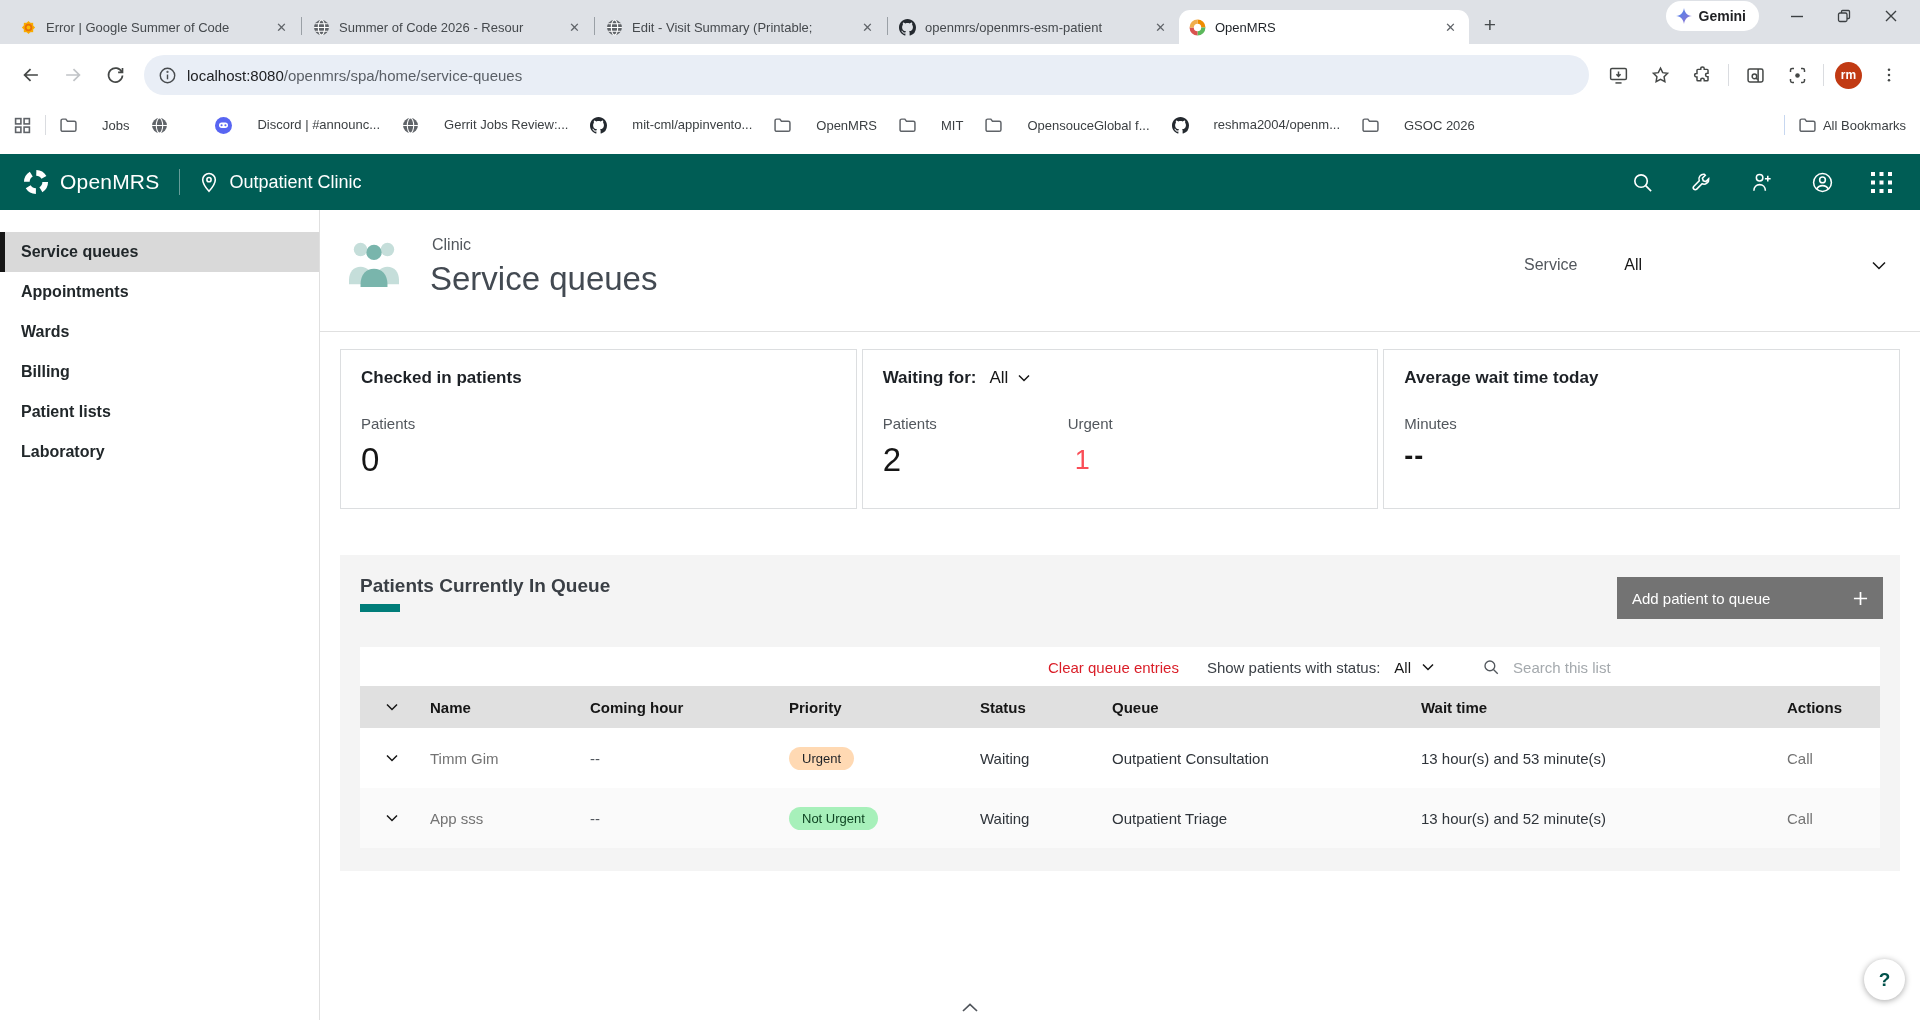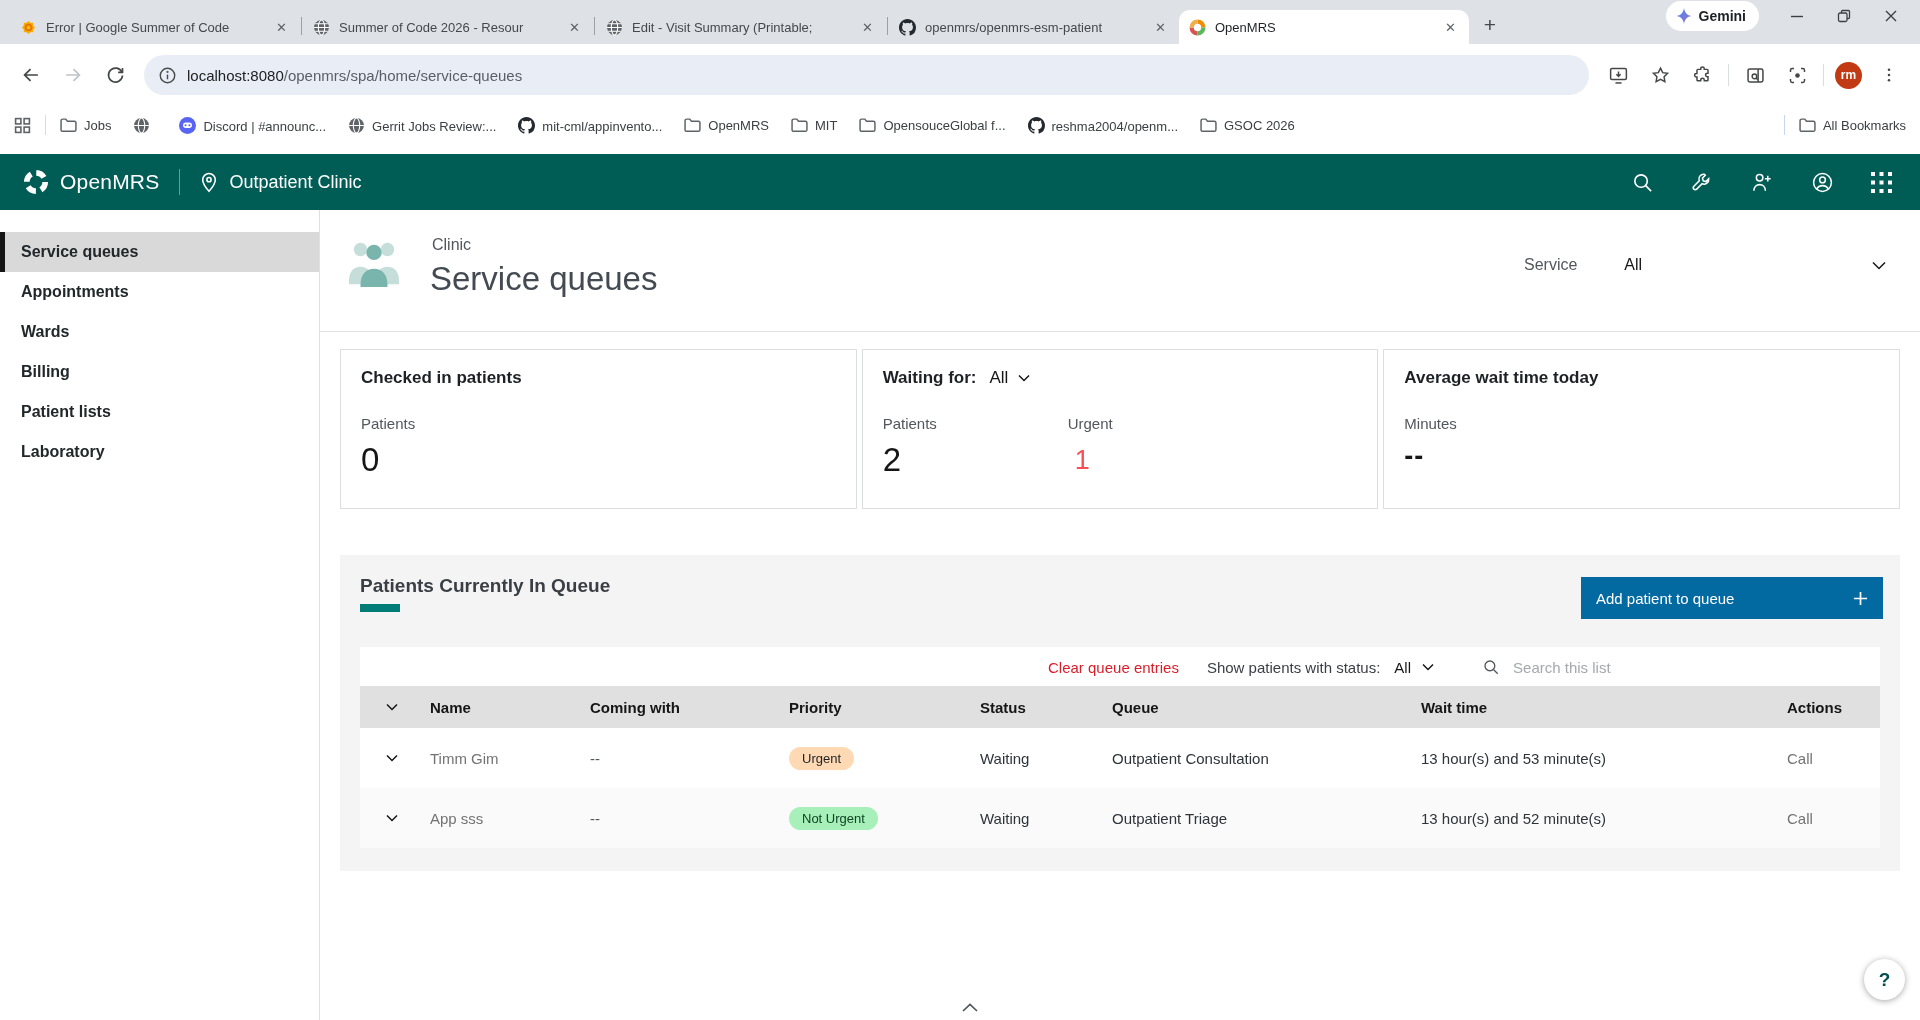--- a/index.html
+++ b/index.html
@@ -24,21 +24,21 @@
   .toolbar{height:62px;background:#fff;display:flex;align-items:center;padding:0 10px}
   .navbtn{width:38px;height:38px;border-radius:50%;display:flex;align-items:center;justify-content:center;margin:0 2px;cursor:pointer}
   .omnibox{flex:1;height:40px;background:#e9eef6;border-radius:20px;display:flex;align-items:center;padding:0 14px;margin:0 8px;min-width:0}
   .omni-url{font-size:15px;color:#202124;white-space:nowrap;overflow:hidden;margin-left:10px}
   .omni-url .path{color:#5a5f66}
   .tooldiv{width:1px;height:22px;background:#dadce0;margin:0 5px}
   .avatar{width:27px;height:27px;border-radius:50%;background:#c13a13;color:#fff;font-size:12px;font-weight:700;display:flex;align-items:center;justify-content:center;margin:0 6px;cursor:pointer}
 
   
   .bmbar{height:38px;background:#fff;display:flex;align-items:center;padding:0 14px;font-size:13px;color:#3c4043}
-  .bm{display:flex;align-items:flex-end;gap:7px;margin-right:22px;cursor:pointer;white-space:nowrap}
+  .bm{display:flex;align-items:flex-start;gap:25px;margin-right:22px;cursor:pointer;white-space:nowrap}
   .bmdiv{width:1px;height:20px;background:#dadce0;margin:0 14px 0 0}
   .bm-right{margin-left:auto;display:flex;align-items:center}
   .chrome-gap{height:10px;background:#fff}
 
   
   .appheader{height:56px;background:#005d55;display:flex;align-items:center;color:#fff}
   .brandwrap{display:flex;align-items:center;padding-left:22px;cursor:pointer}
   .brandname{font-size:21px;margin-left:10px;letter-spacing:.2px}
   .hdrdiv{width:1px;height:26px;background:rgba(255,255,255,.4);margin:0 20px}
   .locwrap{display:flex;align-items:flex-start;gap:11px;font-size:18px;font-weight:400}
@@ -71,21 +71,21 @@
   .mcol{width:185px}
   .mlabel{font-size:15px;color:#52575d}
   .mvalue{font-size:33px;font-weight:300;color:#161616;margin-top:9px}
   .mvalue.bold{font-weight:700;font-size:27px;letter-spacing:1px}
   .mvalue.red{color:#fa4d56;font-size:27px;padding-left:7px;margin-top:13px}
 
   
   .queuepanel{margin:46px 20px 0;height:316px;background:#f4f4f4;position:relative;padding:20px}
   .qtitle{font-size:19px;font-weight:700;color:#3a3f45}
   .qbar{width:40px;height:8px;background:#007d79;margin-top:7px}
-  .addbtn{position:absolute;top:22px;right:17px;width:302px;height:42px;background:#0369a1;color:#fff;font-size:15px;display:flex;align-items:center;justify-content:space-between;padding:0 15px;cursor:pointer;border:none}
+  .addbtn{position:absolute;top:22px;right:17px;width:266px;height:42px;background:#737373;color:#fff;font-size:15px;display:flex;align-items:center;justify-content:space-between;padding:0 15px;cursor:pointer;border:none}
   .qtoolbar{position:absolute;top:92px;left:20px;right:20px;height:40px;background:#fff;display:flex;align-items:center}
   .clearlink{color:#da1e28;font-size:15px;margin-left:688px;cursor:pointer;white-space:nowrap}
   .statuslabel{font-size:15px;color:#3a3f45;margin-left:28px;white-space:nowrap}
   .statusval{font-size:15px;color:#161616;margin-left:14px;display:flex;align-items:center;gap:11px;cursor:pointer}
   .qsearchwrap{display:flex;align-items:center;margin-left:48px;gap:13px;flex:1}
   .qsearch{border:none;outline:none;background:transparent;font-size:15px;color:#161616;width:230px}
   .qsearch::placeholder{color:#a4a9ad}
   .qtable{position:absolute;top:131px;left:20px;right:20px;font-size:15px}
   .qhr{display:flex;align-items:center;height:42px;background:#e0e0e0;font-weight:700;color:#161616}
   .qrow{display:flex;align-items:center;height:60px;background:#fff;color:#2f343a}
@@ -597,21 +597,21 @@
       </div>
 
       <div class="qtable">
         <div class="qhr">
           <span class="c-exp">
             <svg width="12" height="8" viewBox="0 0 12 8" fill="none" stroke="#161616" stroke-width="1.5">
                 <path d="M1 1.5l5 5 5-5"></path>
               </svg>
           </span>
           <span class="c-name">Name</span>
-          <span class="c-from">Coming with</span>
+          <span class="c-from">Coming hour</span>
           <span class="c-pri">Priority</span>
           <span class="c-status">Status</span>
           <span class="c-queue">Queue</span>
           <span class="c-wait">Wait time</span>
           <span class="c-act">Actions</span>
         </div>
 
         <div class="qrow">
           <span class="c-exp">
             <svg width="12" height="8" viewBox="0 0 12 8" fill="none" stroke="#161616" stroke-width="1.5">

